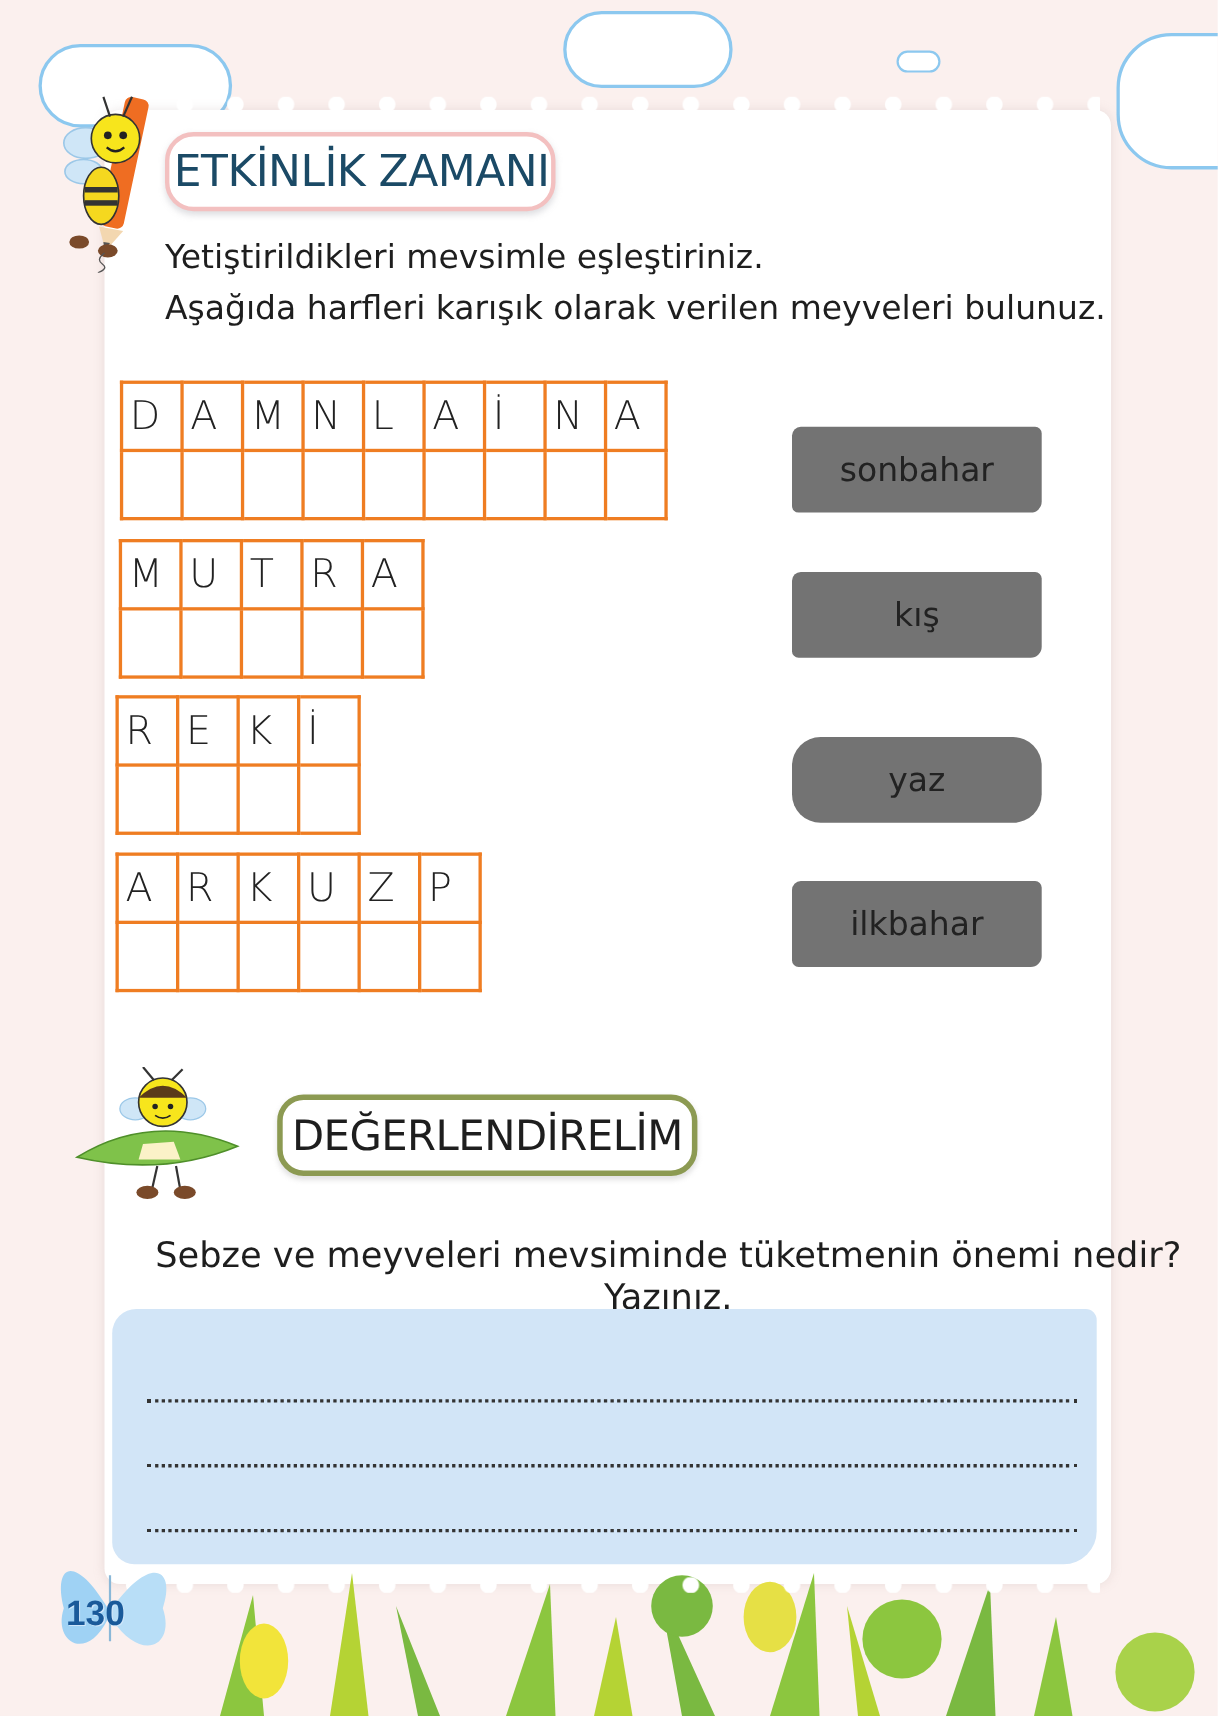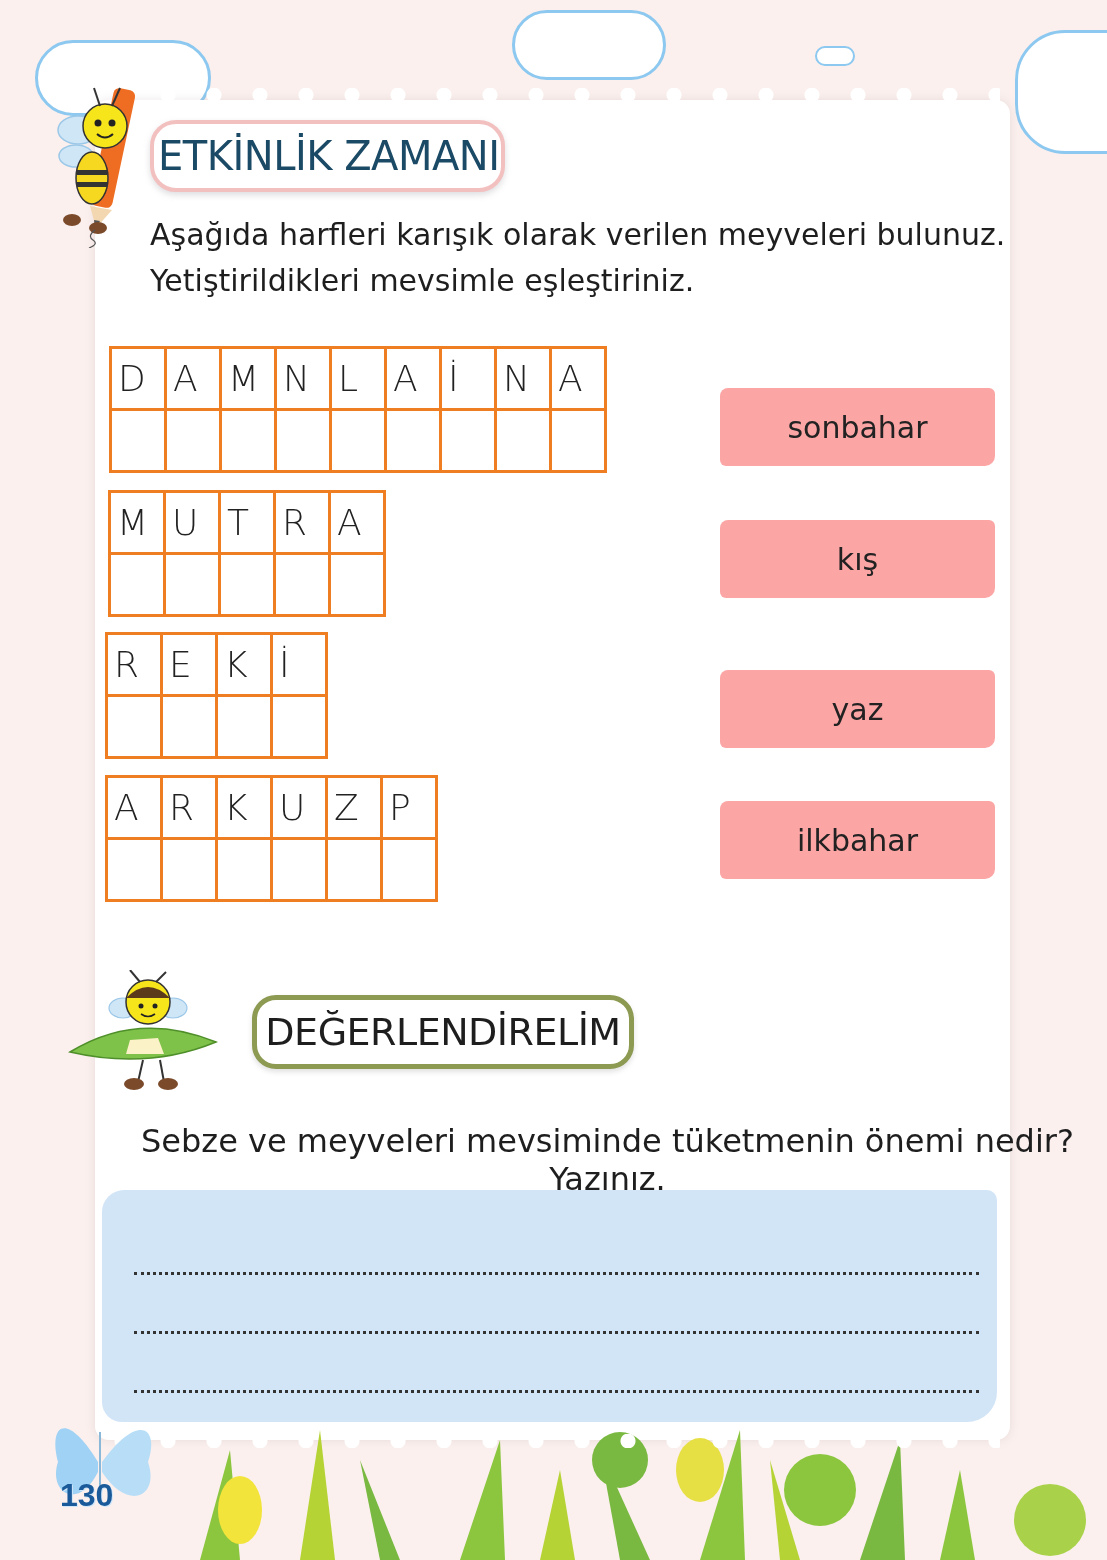--- a/index.html
+++ b/index.html
@@ -35,22 +35,22 @@
   .instructions { position: absolute; left: 150px; top: 212px; font-size: 30px; line-height: 46px; color: #1e1e1e; }
 
   .word-grid { position: absolute; border-collapse: collapse; }
   .word-grid td {
     width: 46px; height: 59px; border: 3px solid #ef7d22; padding: 0;
     font-size: 36px; font-weight: 300; text-align: left; padding-left: 6px;
     vertical-align: middle; color: #222;
   }
 
   .season-box {
-    position: absolute; left: 720px; width: 275px; height: 78px;
-    background: #fca5a5; border-radius: 8px 6px 10px 6px;
+    position: absolute; left: 720px; width: 227px; height: 78px;
+    background: #737373; border-radius: 8px 6px 10px 6px;
     display: flex; align-items: center; justify-content: center;
     font-size: 30px; color: #222;
   }
 
   .bee-bottom { position: absolute; left: 68px; top: 970px; width: 150px; height: 125px; }
   .eval-pill {
     position: absolute; left: 218px; top: 995px; width: 382px; height: 74px;
     border: 5px solid #8c9a52; border-radius: 24px; background: #ffffff;
     display: flex; align-items: center; justify-content: center; box-sizing: border-box;
     box-shadow: 0 3px 5px rgba(160,160,160,0.3);
@@ -67,21 +67,20 @@
   .dot-line {
     position: absolute; left: 32px; right: 18px; height: 0;
     border-bottom: 3px dotted #333;
   }
 
   .butterfly { position: absolute; left: 48px; top: 1412px; width: 112px; height: 100px; }
   .page-number {
     position: absolute; left: 60px; top: 1448px; font-size: 32px; font-weight: bold;
     color: #1a5a9a; font-family: "Liberation Sans", sans-serif;
     text-shadow: 1px 1px 0 #cfe6fa;
-    margin-top: 29px;
   }
   .grass { position: absolute; left: 0; top: 1430px; width: 1107px; height: 130px; }
 </style>
 </head>
 <body>
 
 <div class="cloud" style="left:35px;top:40px;width:170px;height:70px;"></div>
 <div class="cloud" style="left:512px;top:10px;width:148px;height:64px;"></div>
 <div class="cloud" style="left:815px;top:46px;width:36px;height:16px;border-width:2px;"></div>
 <div class="cloud" style="left:1015px;top:30px;width:140px;height:118px;"></div>
@@ -107,22 +106,22 @@
   <ellipse cx="22" cy="142" rx="9" ry="6" fill="#7a4a2a"></ellipse>
   <ellipse cx="48" cy="150" rx="9" ry="6" fill="#7a4a2a"></ellipse>
   <path d="M45 152 q-8 6 -2 10 q6 4 -4 8" stroke="#555" stroke-width="1.2" fill="none"></path>
 </svg>
 
 <div class="title-pill">
   <span>ETKİNLİK ZAMANI</span>
 </div>
 
 <div class="instructions">
+  <div>Yetiştirildikleri mevsimle eşleştiriniz.</div>
   <div>Aşağıda harfleri karışık olarak verilen meyveleri bulunuz.</div>
-  <div>Yetiştirildikleri mevsimle eşleştiriniz.</div>
 </div>
 
 <table class="word-grid" style="left:109px;top:346px;">
   <tbody>
       <tr>
     <td>D</td>
     <td>A</td>
     <td>M</td>
     <td>N</td>
     <td>L</td>
@@ -197,21 +196,21 @@
     <td></td>
         <td></td>
     <td></td>
         <td></td>
   </tr>
 </tbody>
   </table>
 
 <div class="season-box" style="top:388px;">sonbahar</div>
 <div class="season-box" style="top:520px;">kış</div>
-<div class="season-box" style="top:670px;">yaz</div>
+<div class="season-box" style="top:670px;border-radius:26px;">yaz</div>
 <div class="season-box" style="top:801px;">ilkbahar</div>
 
 <svg class="bee-bottom" viewBox="0 0 150 125">
   <ellipse cx="55" cy="38" rx="14" ry="10" fill="#cfe6f7" stroke="#9cc8e8" stroke-width="1.2"></ellipse>
   <ellipse cx="105" cy="38" rx="14" ry="10" fill="#cfe6f7" stroke="#9cc8e8" stroke-width="1.2"></ellipse>
   <circle cx="80" cy="32" r="22" fill="#f7e51c" stroke="#333" stroke-width="1.5"></circle>
   <path d="M58 28 Q80 6 102 28" fill="#5a3a1a"></path>
   <circle cx="73" cy="36" r="2.5" fill="#222"></circle>
   <circle cx="87" cy="36" r="2.5" fill="#222"></circle>
   <path d="M73 44 Q80 49 87 44" stroke="#222" stroke-width="1.6" fill="none"></path>

